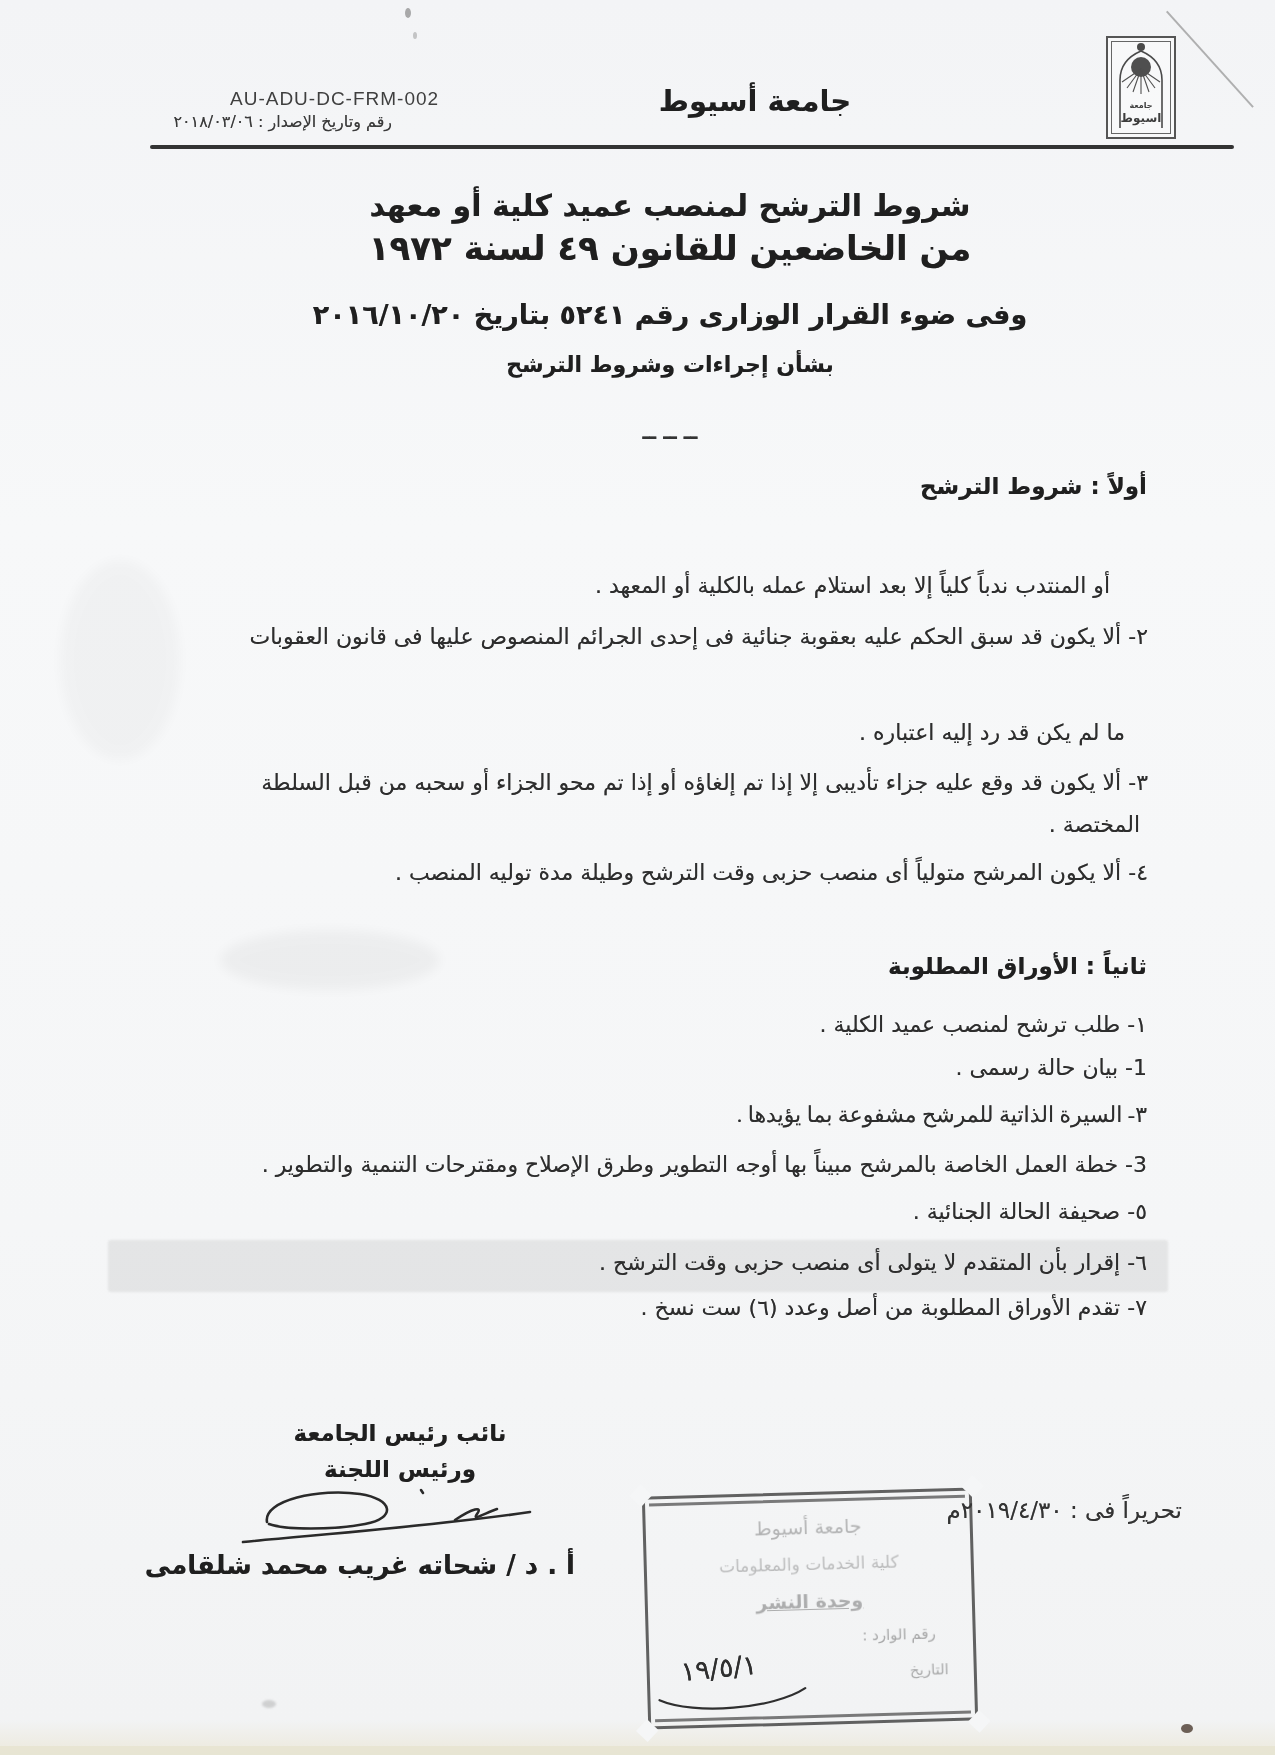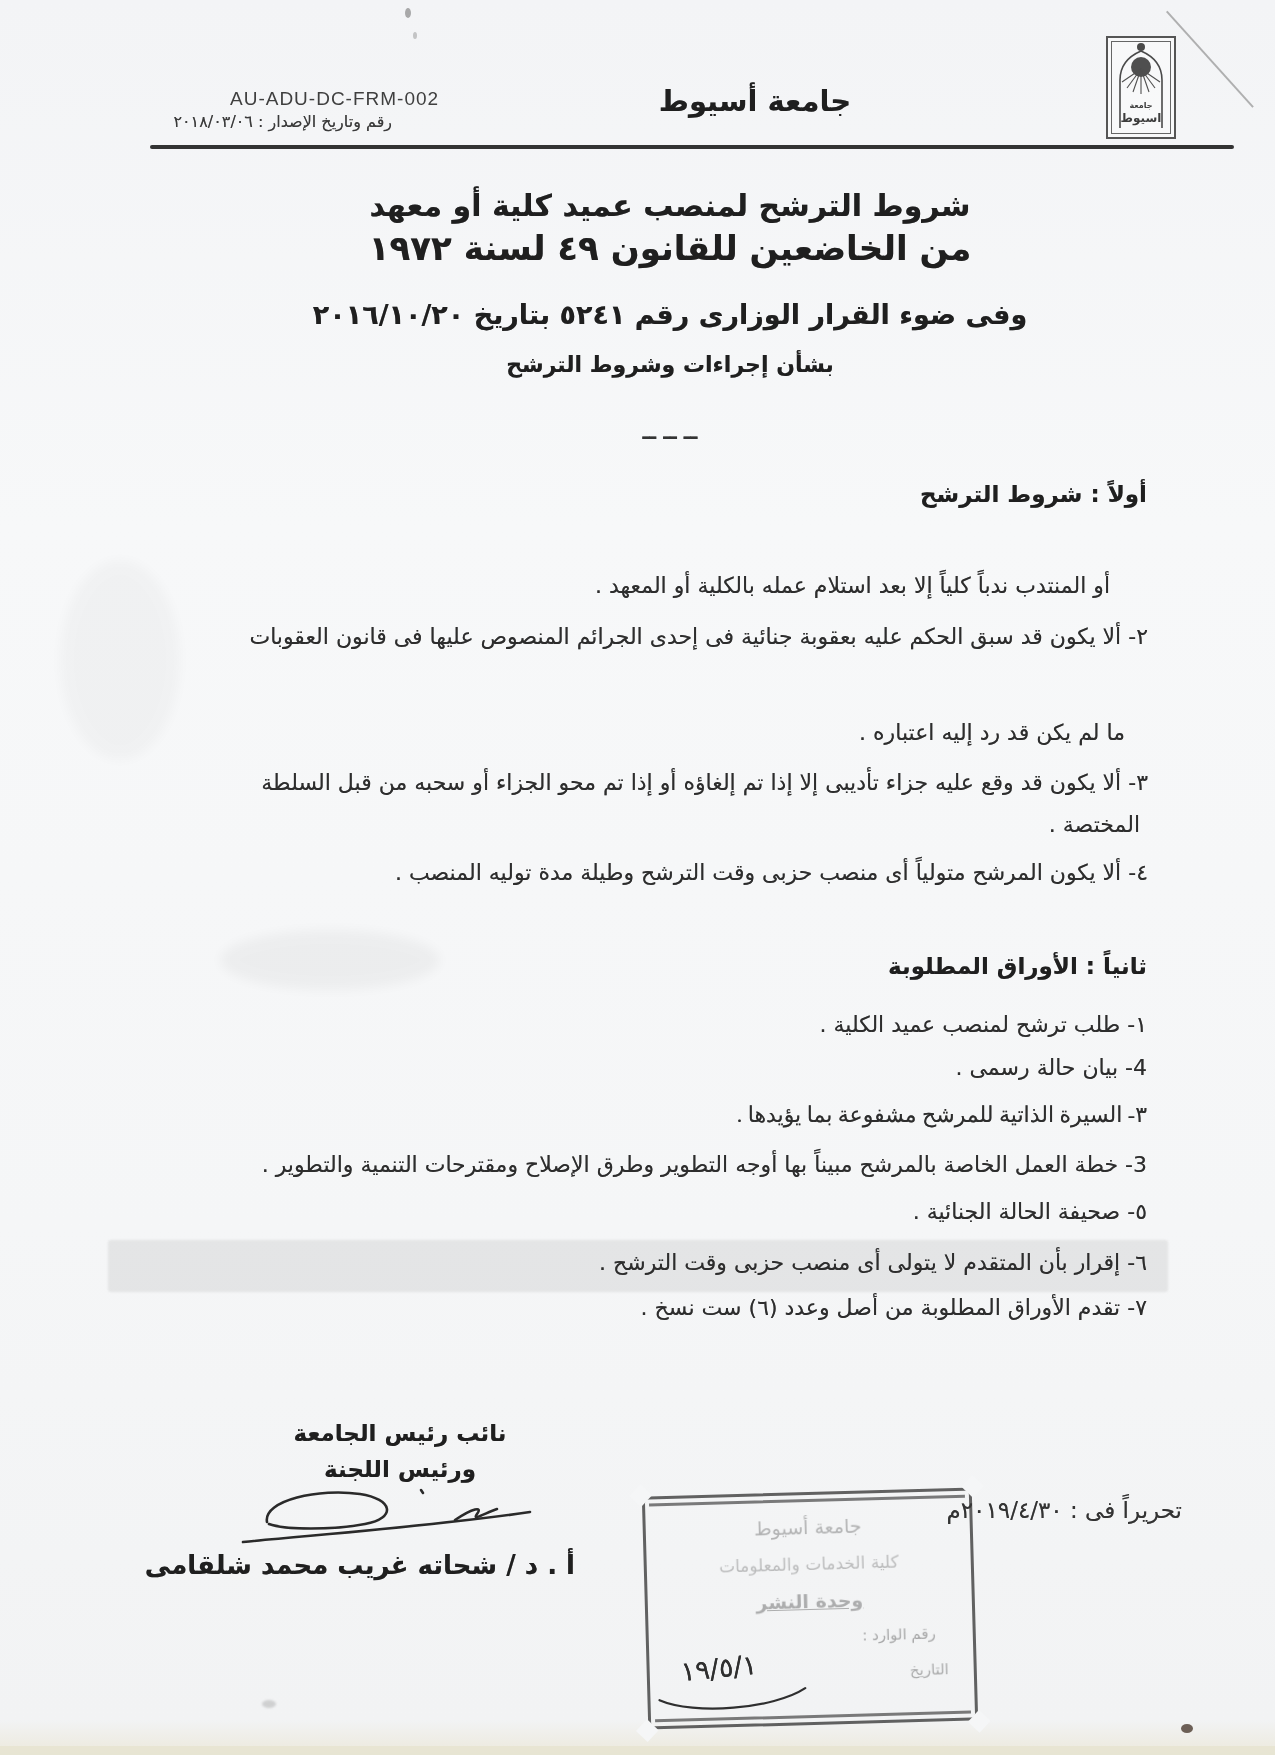--- a/index.html
+++ b/index.html
@@ -66,36 +66,36 @@
   </div>
 
   <div class="abs rule" style="left:150px;top:145px;width:1084px;height:4px;"></div>
 
   <div class="abs ar bold center" style="left:300px;top:188px;width:740px;font-size:30px;">شروط الترشح لمنصب عميد كلية أو معهد</div>
   <div class="abs ar bold center" style="left:300px;top:228px;width:740px;font-size:34px;">من الخاضعين للقانون ٤٩ لسنة ١٩٧٢</div>
   <div class="abs ar bold center" style="left:300px;top:299px;width:740px;font-size:27px;">وفى ضوء القرار الوزارى رقم ٥٢٤١ بتاريخ ٢٠١٦/١٠/٢٠</div>
   <div class="abs ar bold center" style="left:300px;top:352px;width:740px;font-size:22px;">بشأن إجراءات وشروط الترشح</div>
   <div class="abs ar bold center" style="left:300px;top:420px;width:740px;font-size:20px;color:#333;">ــ ــ ــ</div>
 
-  <div class="abs ar bold" style="right:128px;top:473px;font-size:23px;margin-top:8px;">أولاً : شروط الترشح</div>
+  <div class="abs ar bold" style="right:128px;top:473px;font-size:23px;">أولاً : شروط الترشح</div>
 
   <div class="abs ar bodyline" style="right:165px;top:571px;">أو المنتدب ندباً كلياً إلا بعد استلام عمله بالكلية أو المعهد .</div>
 
   <div class="abs ar bodyline" style="right:127px;top:622px;">٢- ألا يكون قد سبق الحكم عليه بعقوبة جنائية فى إحدى الجرائم المنصوص عليها فى قانون العقوبات</div>
   <div class="abs ar bodyline" style="right:150px;top:718px;">ما لم يكن قد رد إليه اعتباره .</div>
 
   <div class="abs ar bodyline" style="right:127px;top:768px;">٣- ألا يكون قد وقع عليه جزاء تأديبى إلا إذا تم إلغاؤه أو إذا تم محو الجزاء أو سحبه من قبل السلطة</div>
   <div class="abs ar bodyline" style="right:135px;top:810px;">المختصة .</div>
 
   <div class="abs ar bodyline" style="right:127px;top:858px;">٤- ألا يكون المرشح متولياً أى منصب حزبى وقت الترشح وطيلة مدة توليه المنصب .</div>
 
   <div class="abs ar bold" style="right:128px;top:953px;font-size:23px;">ثانياً : الأوراق المطلوبة</div>
 
   <div class="abs ar bodyline" style="right:128px;top:1010px;">١- طلب ترشح لمنصب عميد الكلية .</div>
-  <div class="abs ar bodyline" style="right:128px;top:1053px;">4- بيان حالة رسمى .</div>
+  <div class="abs ar bodyline" style="right:128px;top:1053px;">1- بيان حالة رسمى .</div>
   <div class="abs ar bodyline" style="right:128px;top:1100px;font-family:Liberation Serif, serif;">٣- السيرة الذاتية للمرشح مشفوعة بما يؤيدها .</div>
   <div class="abs ar bodyline" style="right:128px;top:1150px;">3- خطة العمل الخاصة بالمرشح مبيناً بها أوجه التطوير وطرق الإصلاح ومقترحات التنمية والتطوير .</div>
   <div class="abs ar bodyline" style="right:128px;top:1197px;">٥- صحيفة الحالة الجنائية .</div>
 
   <div class="abs band" style="left:108px;top:1240px;width:1060px;height:52px;"></div>
   <div class="abs ar bodyline" style="right:128px;top:1248px;">٦- إقرار بأن المتقدم لا يتولى أى منصب حزبى وقت الترشح .</div>
   <div class="abs ar bodyline" style="right:128px;top:1293px;">٧- تقدم الأوراق المطلوبة من أصل وعدد (٦) ست نسخ .</div>
 
   <div class="abs ar bold center" style="left:270px;top:1420px;width:260px;font-size:23px;">نائب رئيس الجامعة</div>
   <div class="abs ar bold center" style="left:270px;top:1456px;width:260px;font-size:23px;">ورئيس اللجنة</div>

